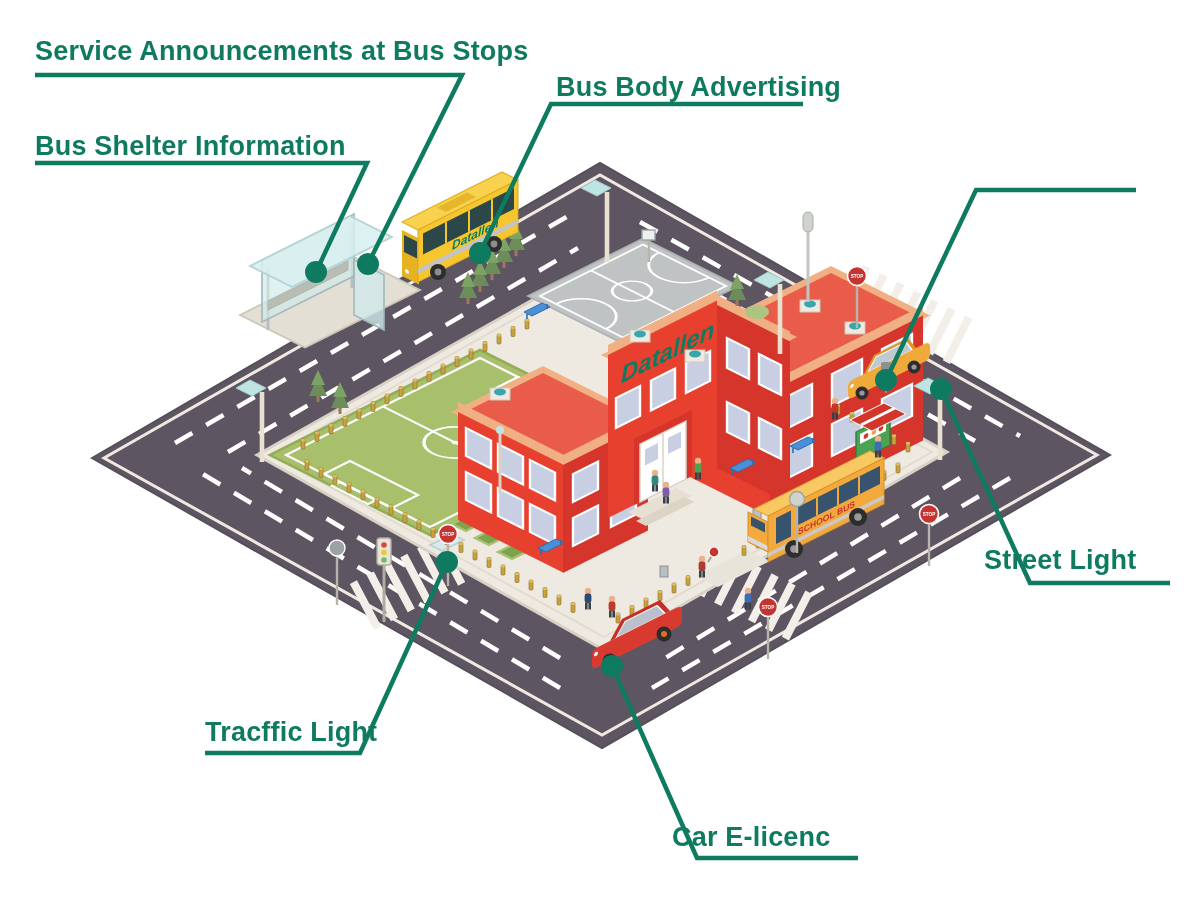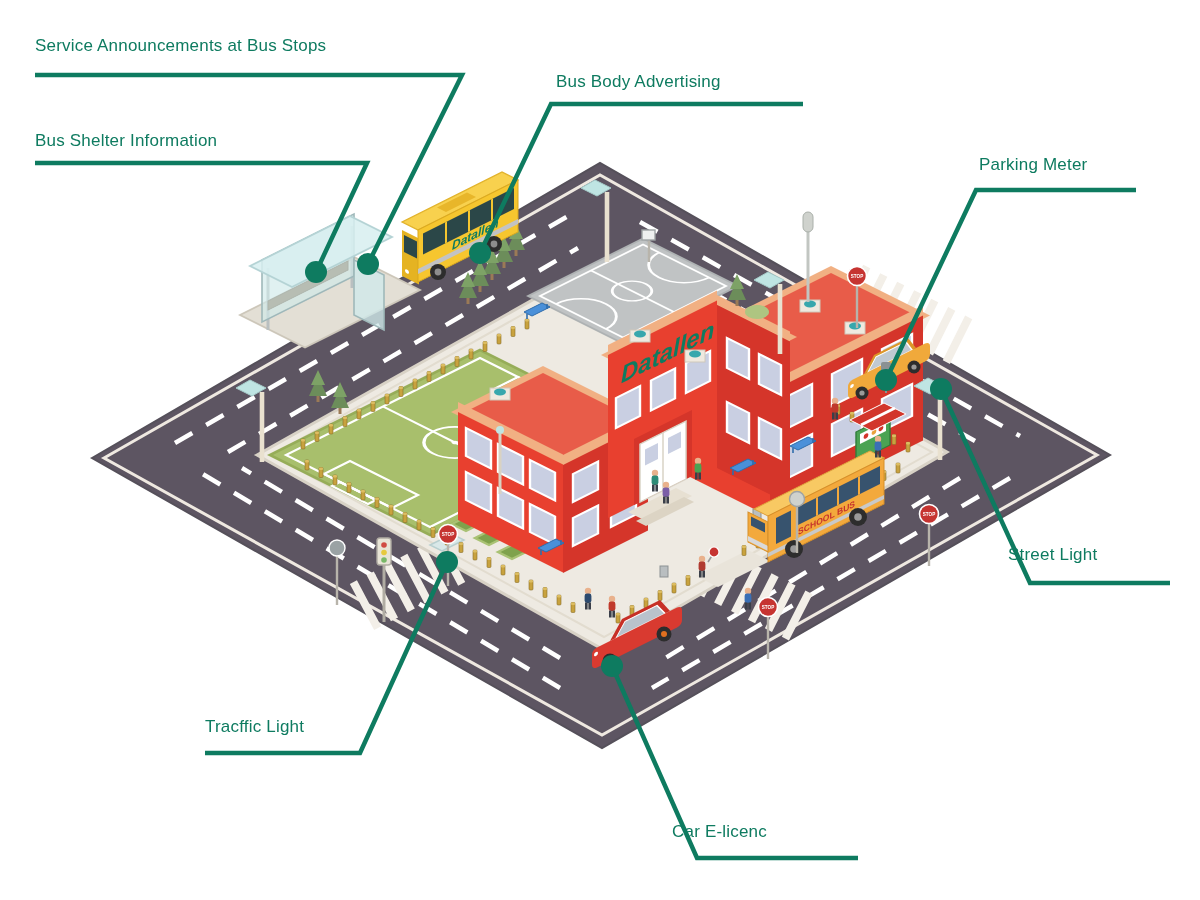--- a/index.html
+++ b/index.html
@@ -1,20 +1,20 @@
 <!DOCTYPE html>
 <html style="--accent: #0e7b60; --school-red: #e8402f; --school-red-dark: #d5352a; --roof-red: #e85c49; --roof-trim: #f1b083; --bus-yellow: #f6c62f; --school-bus-orange: #f3a93c; --car-red: #d93a30; --car-yellow: #f0a93b; --road-gray: #5d5562; --sidewalk: #eeeae2; --field-green: #a8bf6c; --fence-gold: #c8a23e; --stop-red: #c63431;"><head>
 <meta charset="utf-8">
 <style>
   html,body{margin:0;padding:0;background:#fff;}
   .stage{position:relative;width:1200px;height:900px;background:#fff;overflow:hidden;
          font-family:"Liberation Sans",sans-serif;}
   .stage svg{position:absolute;left:0;top:0;}
   #callout-svg{pointer-events:none;}
-  .callout{position:absolute;white-space:nowrap;font-weight:400;font-size:17px;
+  .callout{position:absolute;white-space:nowrap;font-weight:700;font-size:27px;
            letter-spacing:.2px;color:var(--accent,#0e7b60);}
 </style>
 </head>
 <body>
 
 <div class="stage">
 
 <svg id="scene" width="1200" height="900" viewBox="0 0 1200 900">
   <defs>
     <g id="bollard">
@@ -465,18 +465,17 @@
       <circle cx="941" cy="389" r="11" fill="#0e7b60"></circle>
       <polyline points="205,753 360,753 447,562" fill="none" stroke="#0e7b60" stroke-width="4.5"></polyline>
       <circle cx="447" cy="562" r="11" fill="#0e7b60"></circle>
       <polyline points="858,858 697,858 612,666" fill="none" stroke="#0e7b60" stroke-width="4.5"></polyline>
       <circle cx="612" cy="666" r="11" fill="#0e7b60"></circle>
     </svg>
 
 <div class="callout" style="left: 35px; top: 36px;">Service Announcements at Bus Stops</div>
 <div class="callout" style="left: 556px; top: 72px;">Bus Body Advertising</div>
 <div class="callout" style="left: 35px; top: 131px;">Bus Shelter Information</div>
-<div class="callout" style="left: 979px; top: 155px;">Parking Meter</div>
-<div class="callout" style="left: 1008px; top: 545px;">Street Light</div>
+<div class="callout" style="left: 984px; top: 545px;">Street Light</div>
 <div class="callout" style="left: 205px; top: 717px;">Tracffic Light</div>
 <div class="callout" style="left: 672px; top: 822px;">Car E-licenc</div>
 
 </div>
 
 </body></html>

